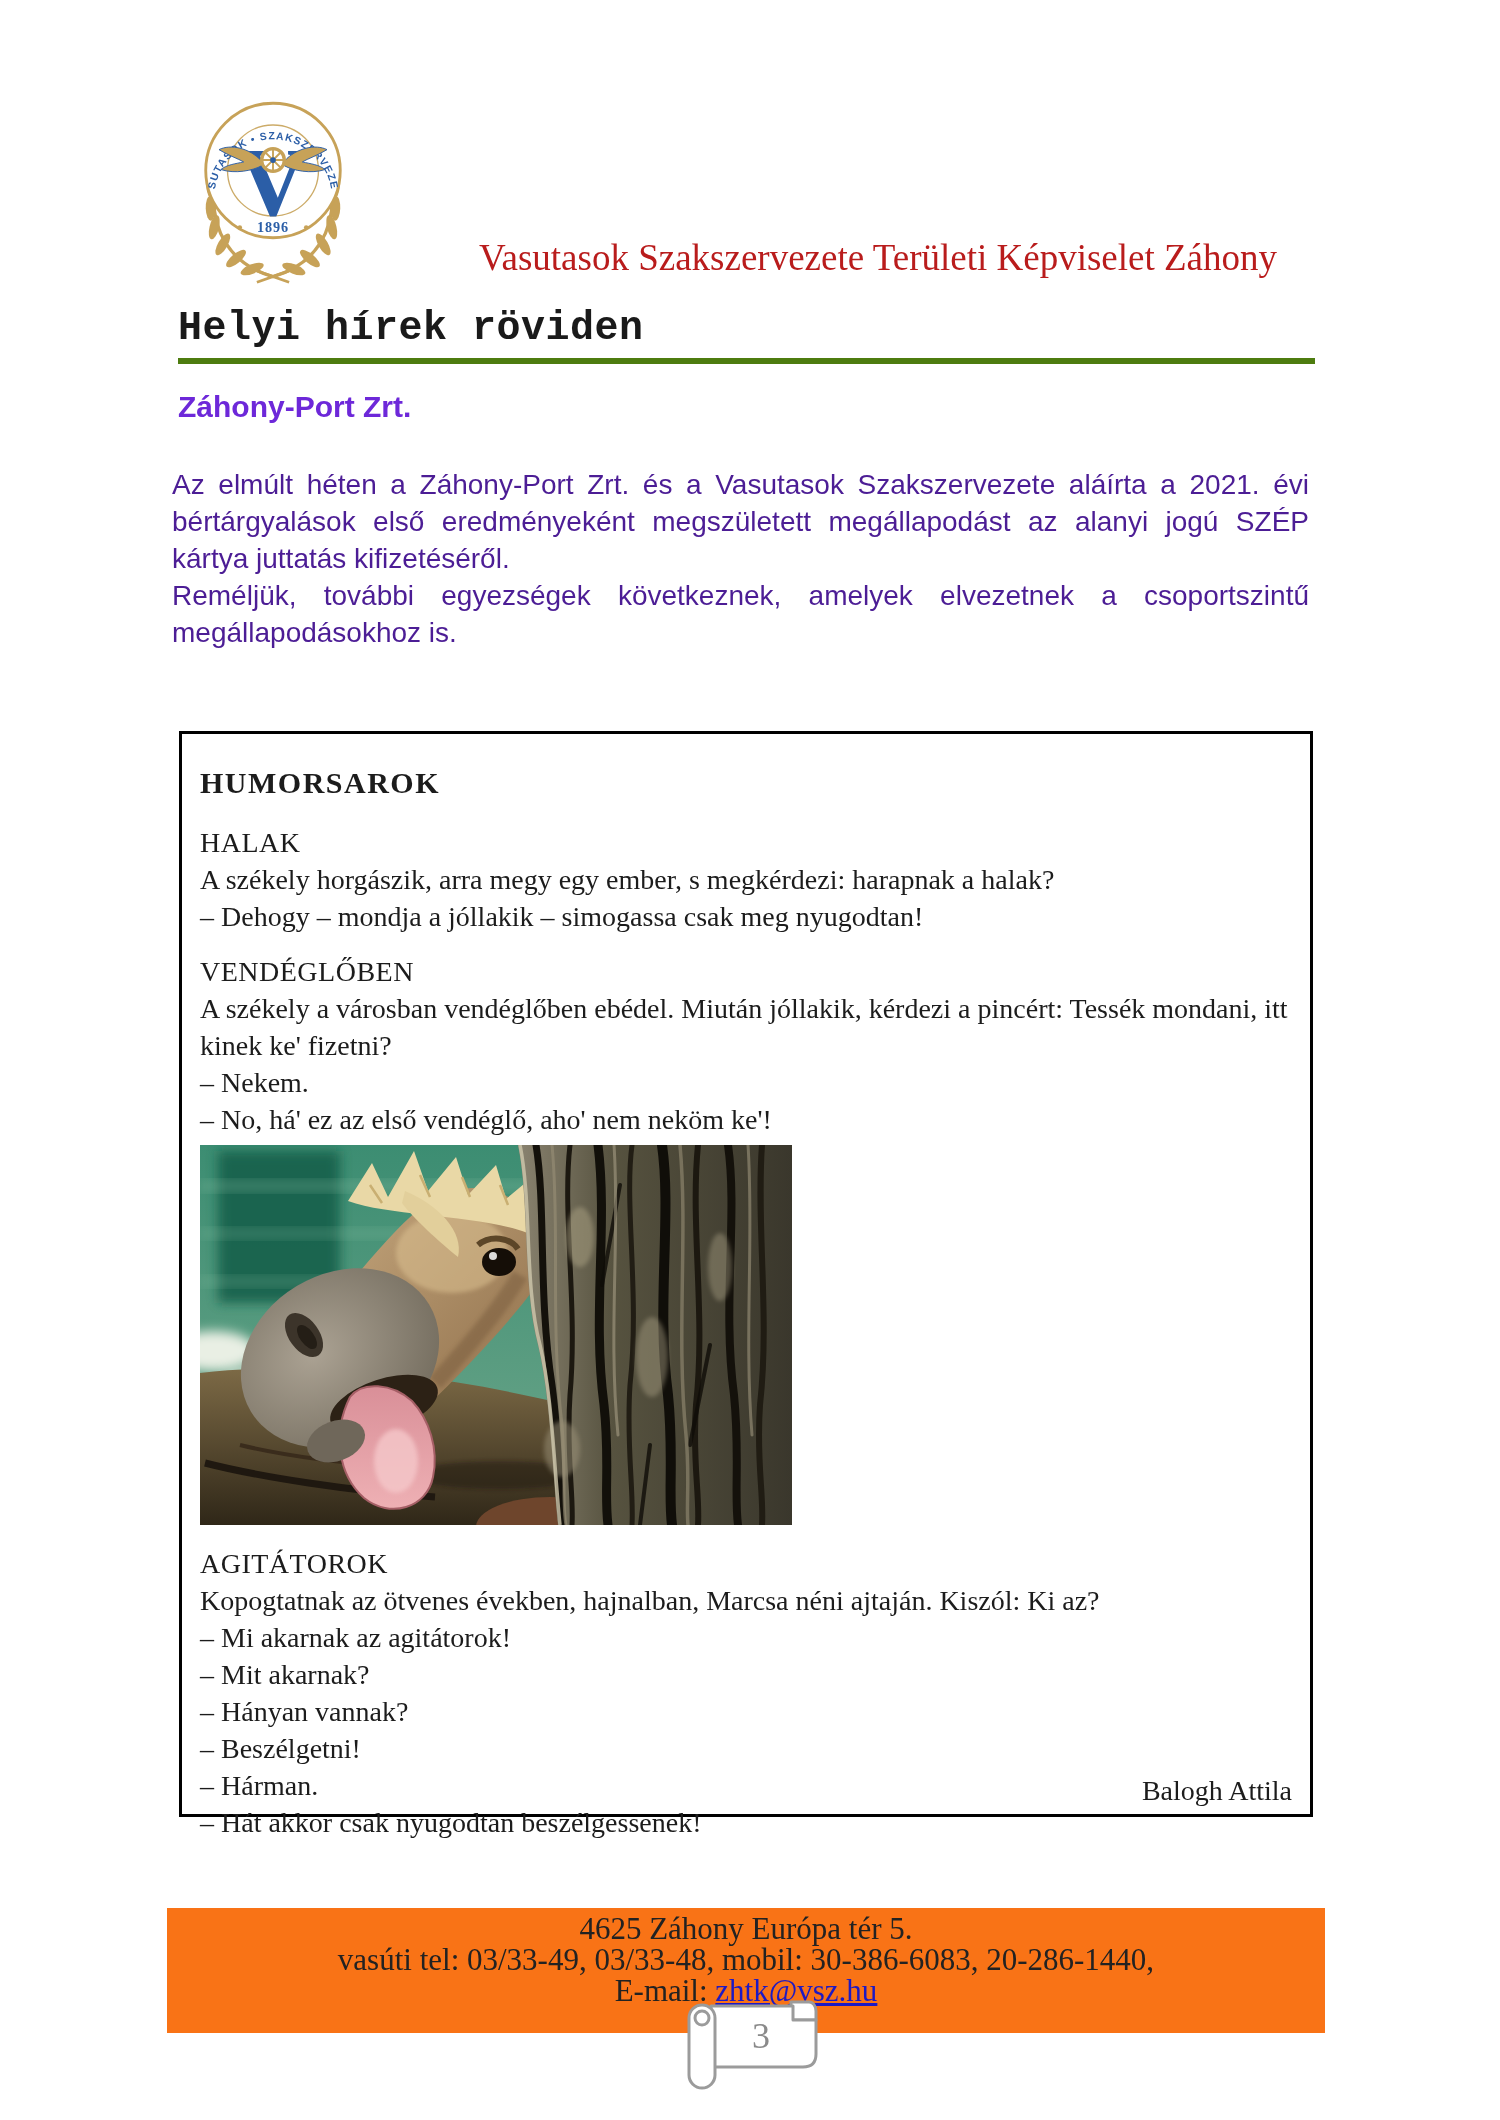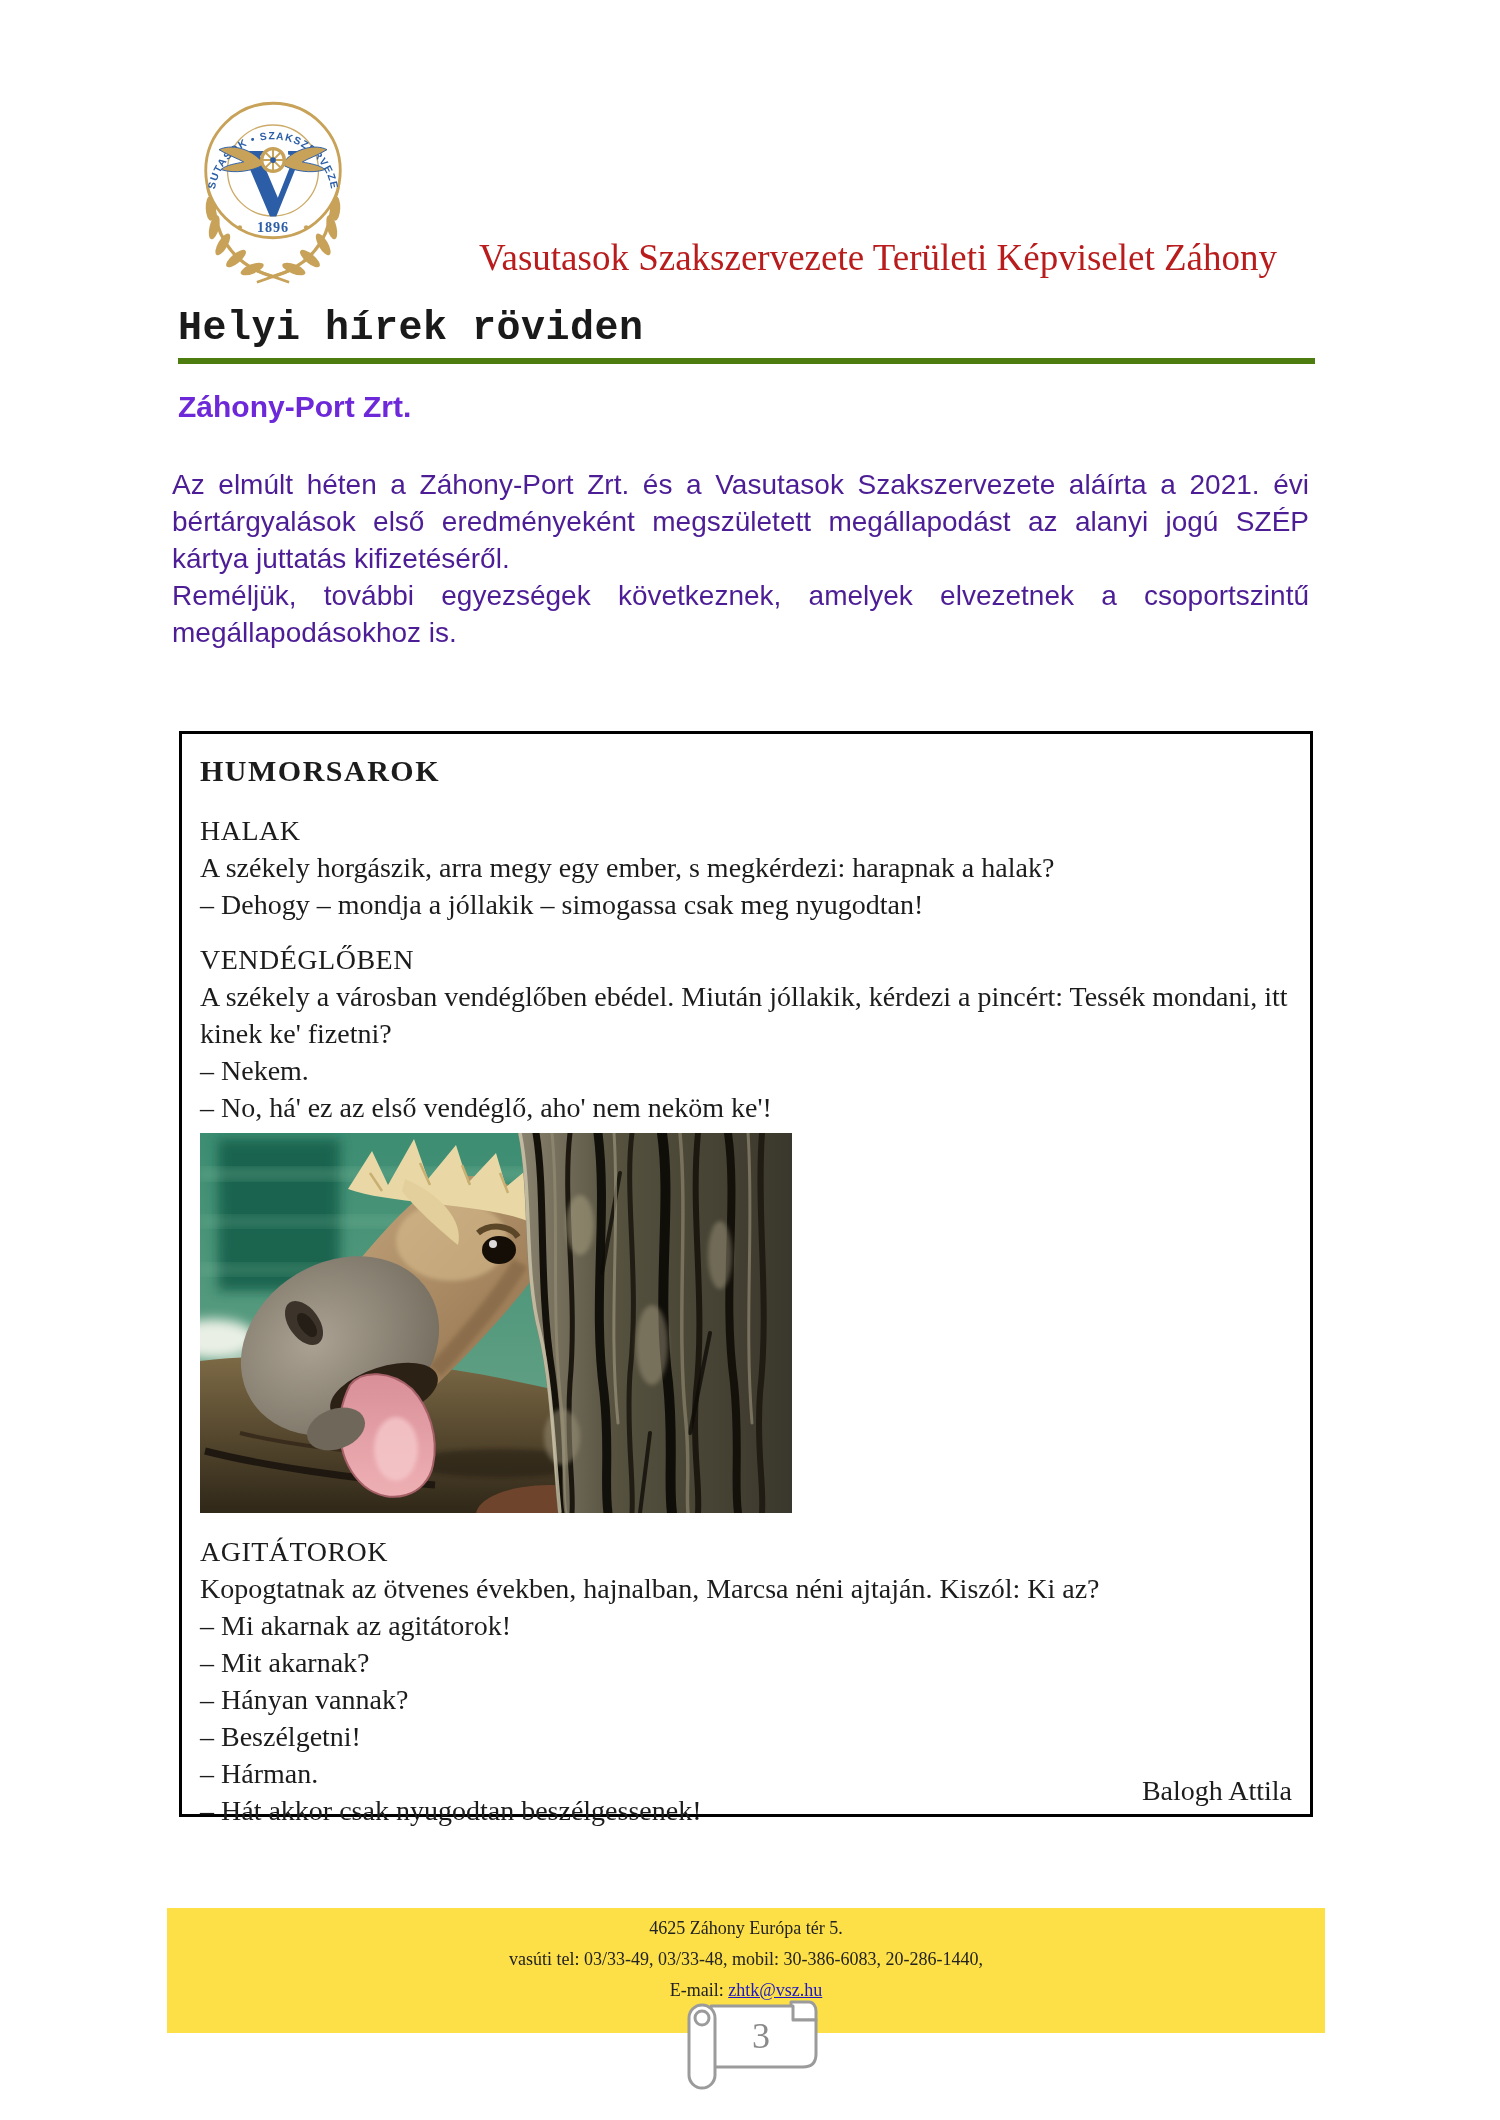--- a/index.html
+++ b/index.html
@@ -15,31 +15,31 @@
   
   .h1wrap{left:178px;top:306px;width:1137px;border-bottom:6px solid #4d7c0f;padding-bottom:7px;font-family:Liberation Mono, monospace;}
   .h1{font-size:40px;font-weight:bold;letter-spacing:.5px;color:#1a1a1a;}
   .sub{left:178px;top:390px;font-size:30px;font-weight:bold;color:#6d28d9;}
   .para{left:172px;width:1137px;font-size:28px;line-height:37px;text-align:justify;color:#4c1d95;}
   .p1{top:438px;}
   .p2{top:549px;}
 
   
   .hbox{left:179px;top:731px;width:1134px;height:1086px;border:3px solid #000;
-        box-sizing:border-box;padding:18px 18px;font-family:"Liberation Serif",serif;
+        box-sizing:border-box;padding:30px 18px;font-family:"Liberation Serif",serif;
         font-size:28px;color:#1c1c1c;}
   .htitle{font-size:30px;font-weight:bold;letter-spacing:1.5px;line-height:38px;}
   .bh{margin-top:22px;line-height:37px;letter-spacing:.5px;}
   .bl{line-height:37px;}
   .photo{display:block;margin:7px 0 20px 0;}
   .sig{position:absolute;right:18px;bottom:6px;line-height:34px;}
 
   
-  .footer{left:167px;top:1908px;width:1158px;height:125px;background:#fde047;
-          font-family:"Liberation Serif",serif;font-size:18px;line-height:31px;
+  .footer{left:167px;top:1908px;width:1158px;height:125px;background:#f97316;
+          font-family:"Liberation Serif",serif;font-size:31px;line-height:31px;
           text-align:center;color:#222;padding-top:5px;box-sizing:border-box;}
   .email-link{color:#1d19c4;text-decoration:underline;cursor:pointer;}
   .scroll{left:681px;top:1998px;width:142px;height:96px;}
 </style>
 </head>
 <body>
 
 <div class="page">
 
   <svg class="abs logo" viewBox="0 0 190 205" aria-hidden="true">

